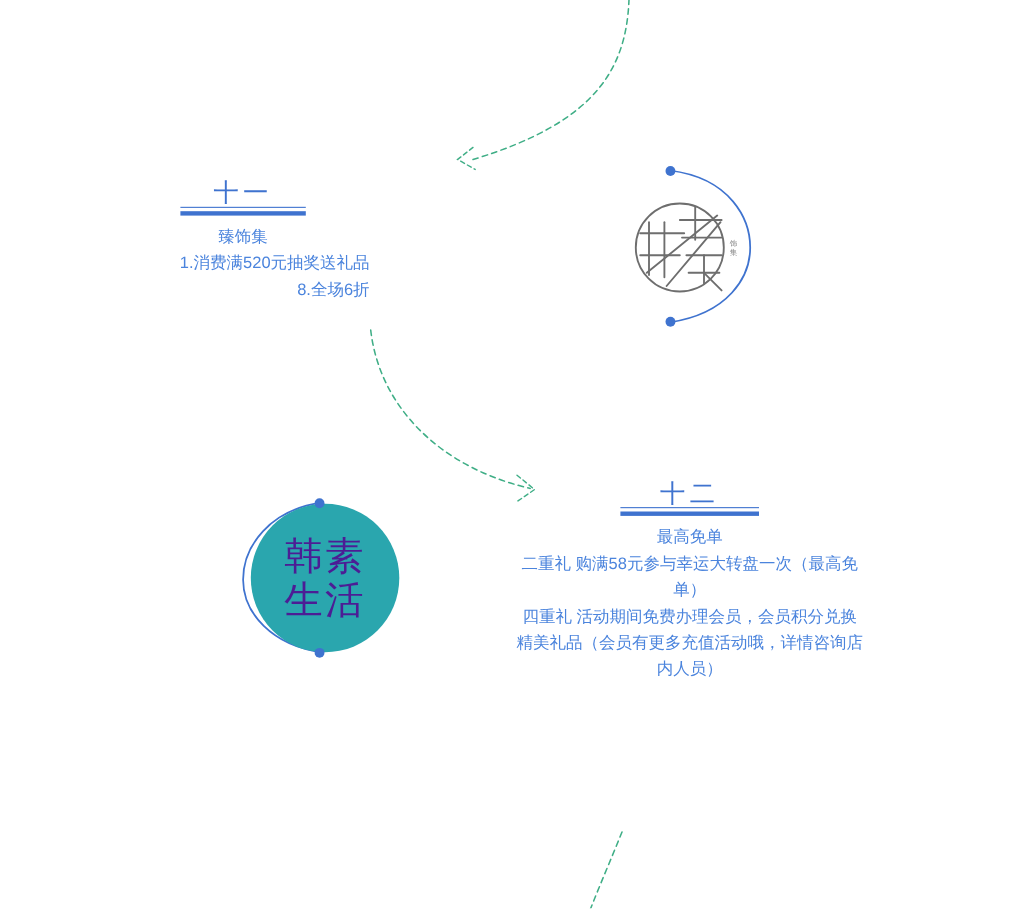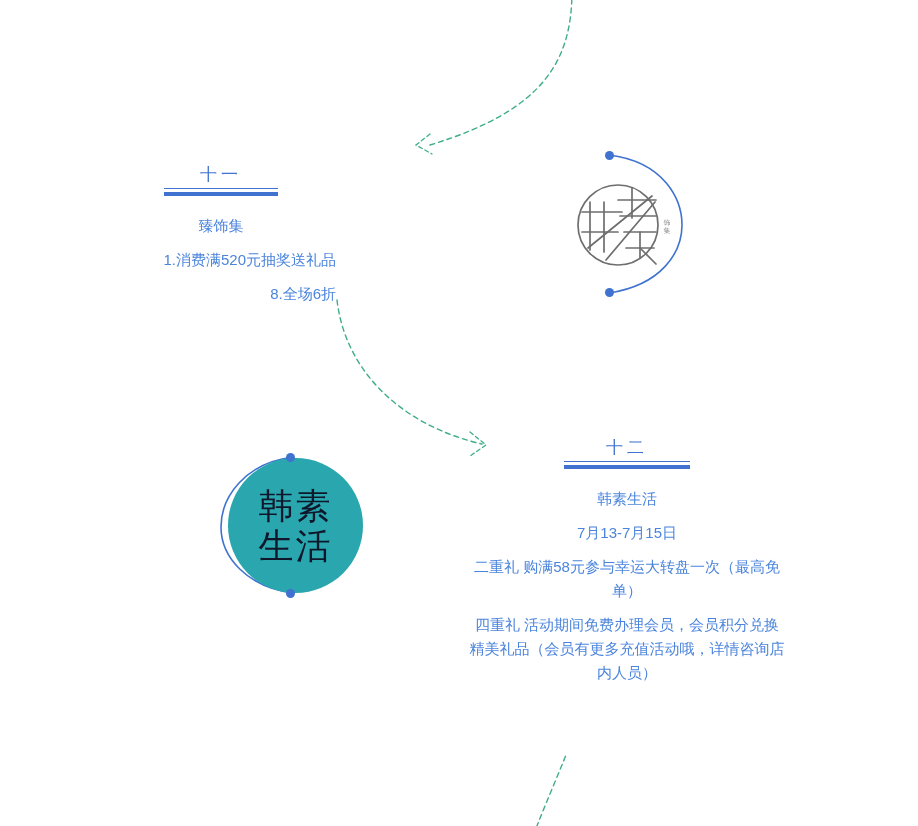--- a/index.html
+++ b/index.html
@@ -26,21 +26,21 @@
   }
   #arrows-layer { pointer-events: none; }
 
   
   .section {
     position: absolute;
     text-align: center;
   }
   .sec-head {
     display: block;
-    font-size: 17px;
+    font-size: 23px;
     letter-spacing: 4px;
     color: #3f73cf;
     line-height: 20px;
     padding-bottom: 3px;
   }
   .rule-wrap {
     display: block;
     margin: 0 auto;
   }
   .rule-thin {
@@ -53,21 +53,21 @@
     height: 4px;
     background: #3f73cf;
     width: 100%;
   }
   .sec-body {
     color: #4b84dd;
     font-size: 15px;
     line-height: 24px;
     padding-top: 8px;
   }
-  .sec-body .ln { display: block; margin-top: 10px; }
+  .sec-body .ln { display: block; }
   .sec-body .ln.left { text-align: right; }
 
   .heart {
     color: #93a7c9;
     font-size: 16px;
     display: inline-block;
     vertical-align: -1px;
     padding: 0 1px;
   }
 
@@ -81,21 +81,21 @@
   }
   .teal-text {
     position: absolute;
     left: 0; top: 0;
     width: 100%;
     height: 100%;
     display: flex;
     flex-direction: column;
     align-items: center;
     justify-content: center;
-    color: #0f172a;
+    color: #4c1d95;
     font-size: 35px;
     letter-spacing: 2px;
     line-height: 40px;
     font-family: "DejaVu Sans", sans-serif;
   }
   .teal-text span { display: block; }
   .zhen-sub {
     position: absolute;
     color: #8d8d8d;
     font-size: 7px;
@@ -196,20 +196,19 @@
   </div>
 
   <div class="section" id="sec-2" style="left:468px; top:438px; width:318px;">
     <div class="sec-head">十二</div>
     <div class="rule-wrap" style="width:126px; margin-left:auto; margin-right:auto;">
       <div class="rule-thin"></div>
       <div class="rule-gap"></div>
       <div class="rule-thick"></div>
     </div>
     <div class="sec-body">
-      <span class="ln">韩素生活</span>
-      <span class="ln">7月13-7月15日</span>
+      <span class="ln">最高免单</span>
       <span class="ln">二重礼 购满58元参与幸运大转盘一次（最高免单）</span>
       <span class="ln">四重礼 活动期间免费办理会员，会员积分兑换精美礼品（会员有更多充值活动哦，详情咨询店内人员）</span>
     </div>
   </div>
 
 </div>
 
 </body></html>

